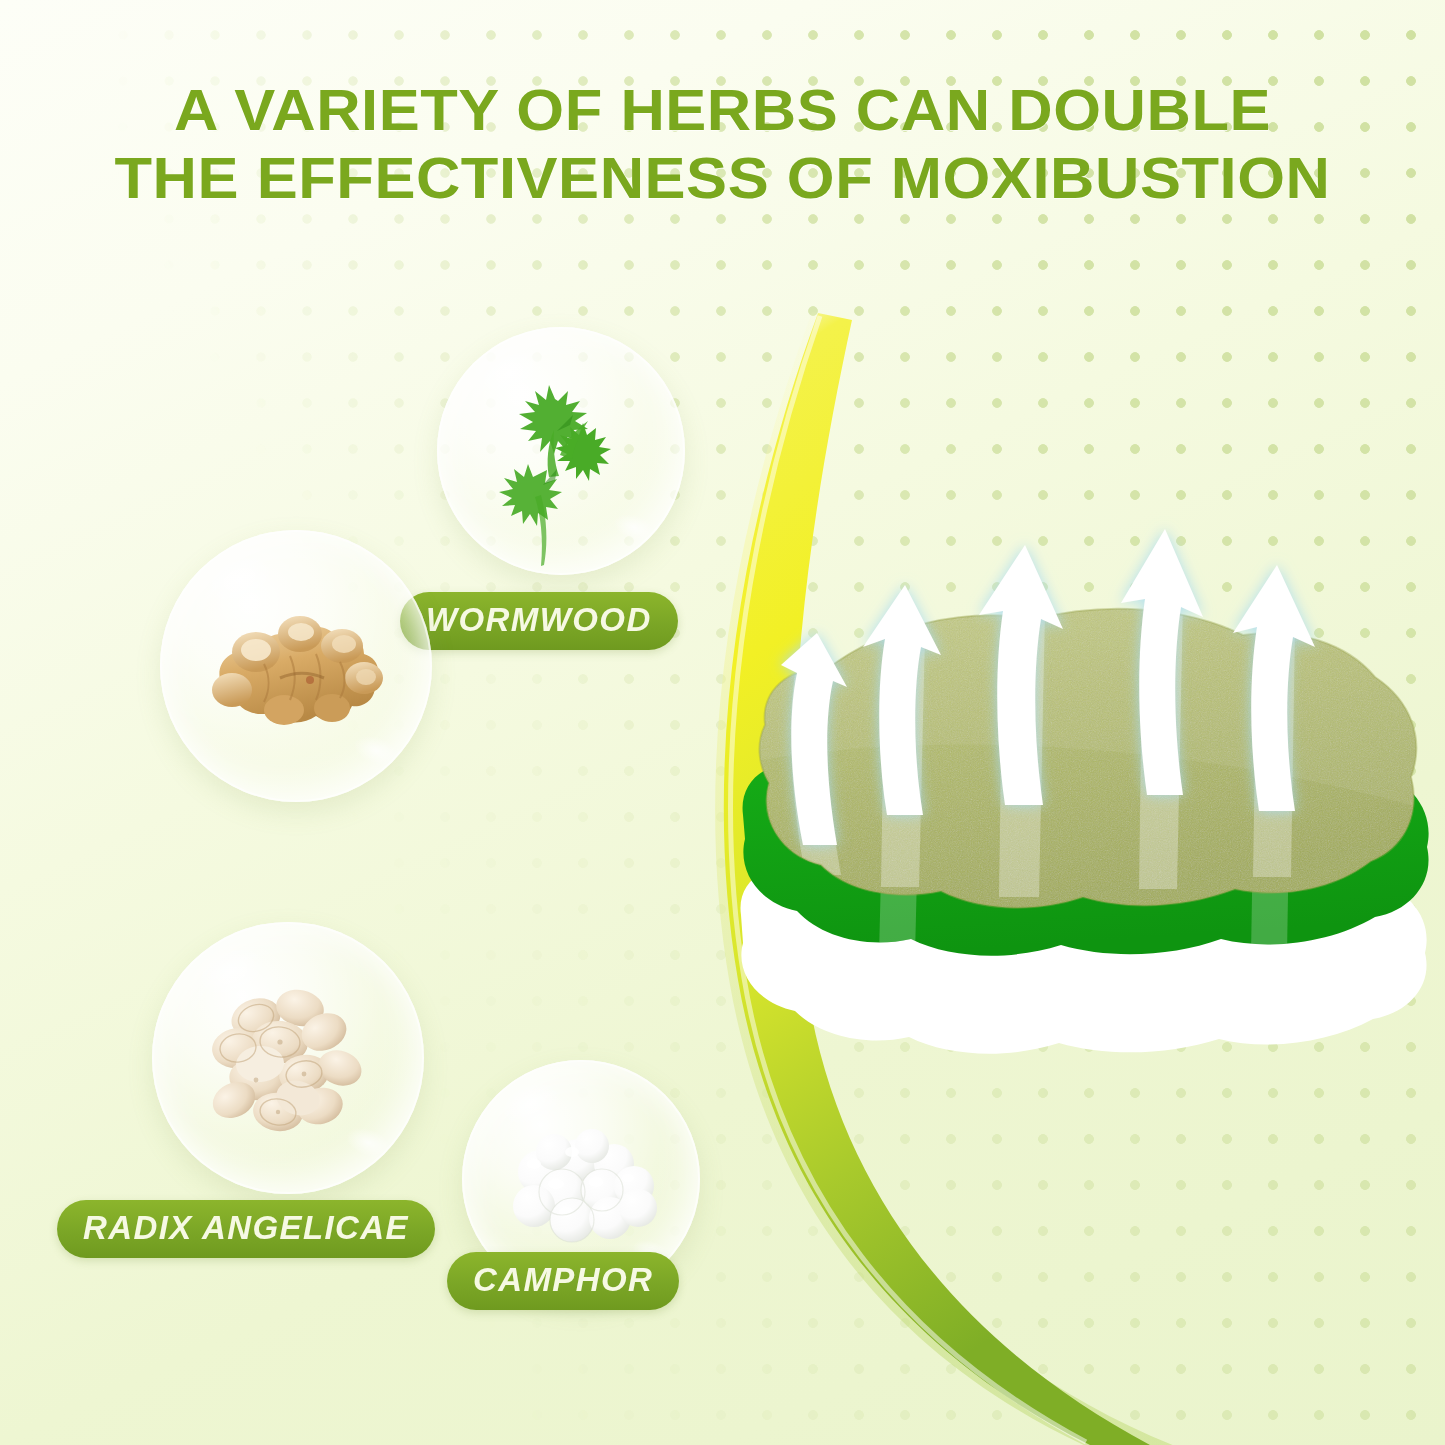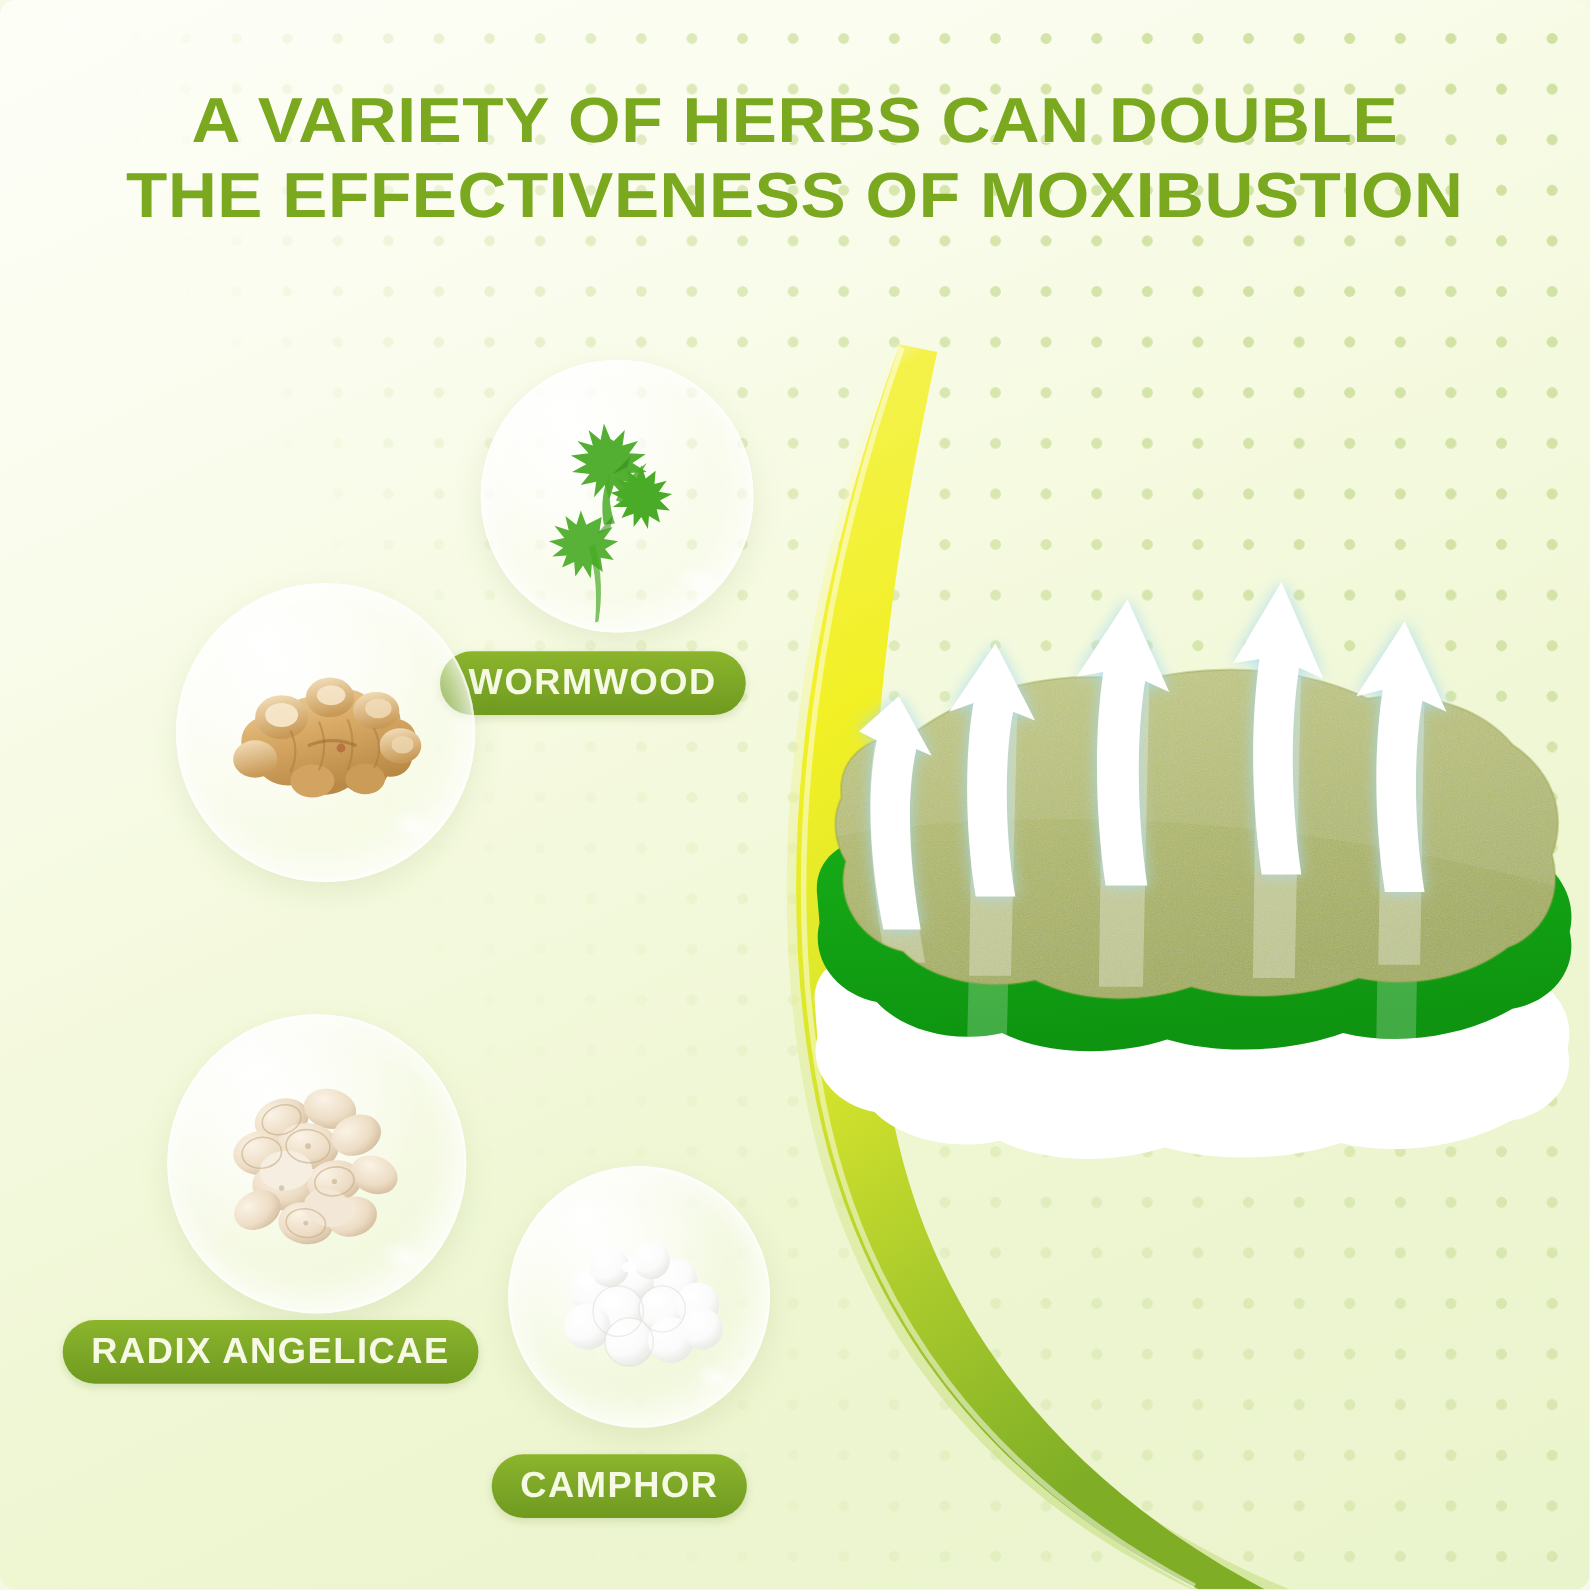--- a/index.html
+++ b/index.html
@@ -5,21 +5,20 @@
   html,body{margin:0;padding:0;}
   body{
     width:1445px;height:1445px;overflow:hidden;
     font-family:"Liberation Sans", sans-serif;
     background:#f6f9e6;
   }
   #stage{
     position:relative;width:1445px;height:1445px;overflow:hidden;
     background:
       linear-gradient(155deg,#fdfef7 0%,#fbfdf0 18%,#f5fae0 42%,#eef6d2 68%,#eaf4cc 100%);
-    border-radius: 14px;
   }
 
   
   .dots{
     position:absolute;inset:0;
     background-image:radial-gradient(circle at center, #d7e6ad 0 4.6px, rgba(0,0,0,0) 5.2px);
     background-size:46px 46px;
     background-position:8px 12px;
     -webkit-mask-image:linear-gradient(255deg, rgba(0,0,0,1) 0%, rgba(0,0,0,.95) 22%, rgba(0,0,0,.55) 44%, rgba(0,0,0,.15) 60%, rgba(0,0,0,0) 72%);
             mask-image:linear-gradient(255deg, rgba(0,0,0,1) 0%, rgba(0,0,0,.95) 22%, rgba(0,0,0,.55) 44%, rgba(0,0,0,.15) 60%, rgba(0,0,0,0) 72%);
@@ -91,25 +90,26 @@
     display:inline-flex;align-items:center;justify-content:center;
     background:linear-gradient(180deg,#8cb52c 0%,#7ba626 55%,#6f9a1f 100%);
     color:#f6f9e3;
     font-weight:bold;
     font-size:33px;
     letter-spacing:1.4px;
     border-radius:999px;
     padding:9px 26px 11px 26px;
     box-shadow:0 3px 8px rgba(110,140,50,.22);
     white-space:nowrap;
+    font-style:italic;
   }
   #pill-wormwood{left:400px;top:592px;}
   #pill-ginger{left:127px;top:799px;}
   #pill-angelica{left:57px;top:1200px;}
-  #pill-camphor{left:447px;top:1322px;}
+  #pill-camphor{left:447px;top:1252px;}
 
   
   .patch{position:absolute;left:735px;top:515px;width:710px;height:600px;}
   .patch svg{width:100%;height:100%;display:block;}
 </style>
 </head>
 <body>
 
 <div id="stage">
 

